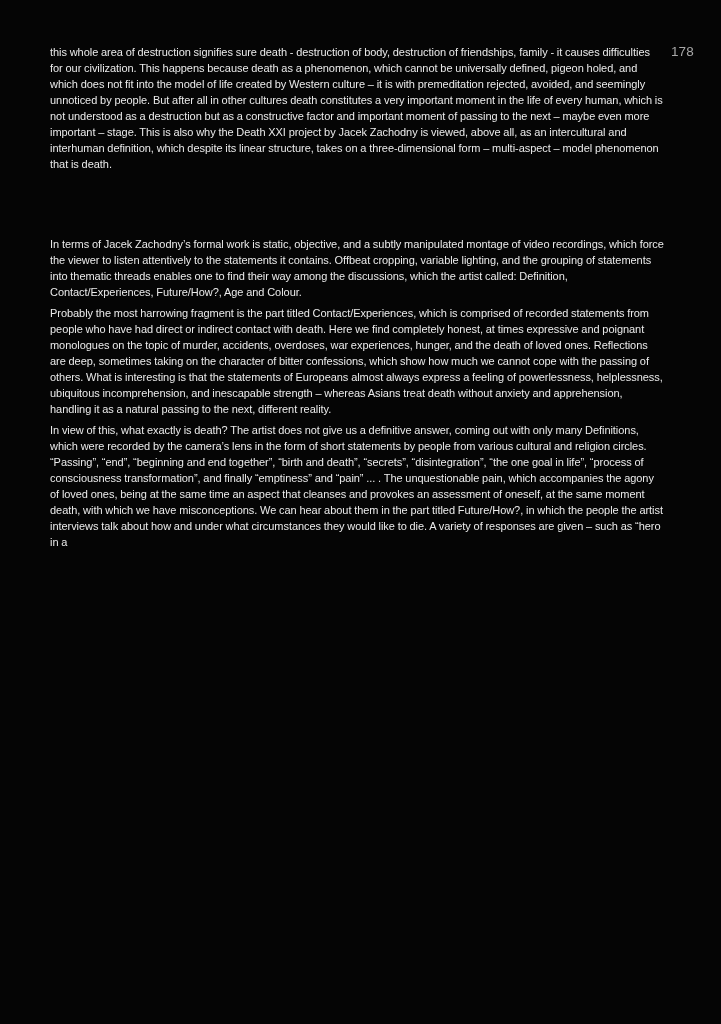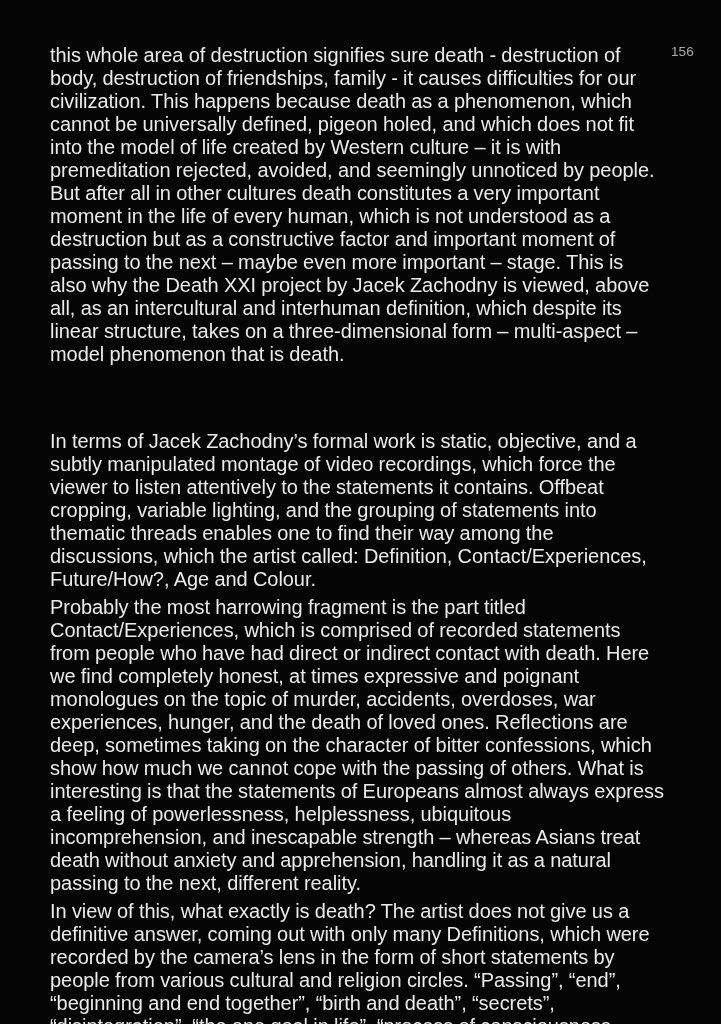--- a/index.html
+++ b/index.html
@@ -31,41 +31,41 @@
     font-family: "Liberation Sans", sans-serif;
   }
   .content {
     position: absolute;
     left: 50px;
     top: 44px;
     width: 615px;
   }
   .para {
     color: #ebebeb;
-    font-size: 20px;
-    line-height: 23px;
+    font-size: 11px;
+    line-height: 16px;
     text-align: left;
     margin: 0;
     font-family: "Liberation Sans", sans-serif;
     letter-spacing: -0.05px;
     word-spacing: -0.2px;
   }
   .gap-large {
     height: 64px;
   }
   .para + .para {
     margin-top: 5px;
   }
 </style>
 </head>
 <body>
 
 <div class="page">
 
-  <div class="page-number">156</div>
+  <div class="page-number">178</div>
 
   <div class="content">
 
     <p class="para">this whole area of destruction signifies sure death - destruction of body, destruction of friendships, family - it causes difficulties for our civilization.  This happens because death as a phenomenon, which cannot be universally defined, pigeon holed, and which does not fit into the model of life created by Western culture – it is with premeditation rejected, avoided, and seemingly unnoticed by people. But after all in other cultures death constitutes a very important moment in the life of every human, which is not understood as a destruction but as a constructive factor and important moment of passing to the next – maybe even more important – stage. This is also why the Death XXI project by Jacek Zachodny is viewed, above all, as an intercultural and interhuman definition, which despite its linear structure, takes on a three-dimensional form – multi-aspect – model phenomenon that is death.</p>
 
     <div class="gap-large"></div>
 
     <p class="para">In terms of Jacek Zachodny’s formal work is static, objective, and a subtly manipulated montage of video recordings, which force the viewer to listen attentively to the statements it contains. Offbeat cropping, variable lighting, and the grouping of statements into thematic threads enables one to find their way among the discussions, which the artist called: Definition, Contact/Experiences, Future/How?, Age and Colour.</p>
 
     <p class="para">Probably the most harrowing fragment is the part titled Contact/Experiences, which is comprised of recorded statements from people who have had direct or indirect contact with death. Here we find completely honest, at times expressive and poignant monologues on the topic of murder, accidents, overdoses, war experiences, hunger, and the death of loved ones. Reflections are deep, sometimes taking on the character of bitter confessions, which show how much we cannot cope with the passing of others. What is interesting is that the statements of Europeans almost always express a feeling of powerlessness, helplessness, ubiquitous incomprehension, and inescapable strength – whereas Asians treat death without anxiety and apprehension, handling it as a natural passing to the next, different reality.</p>

